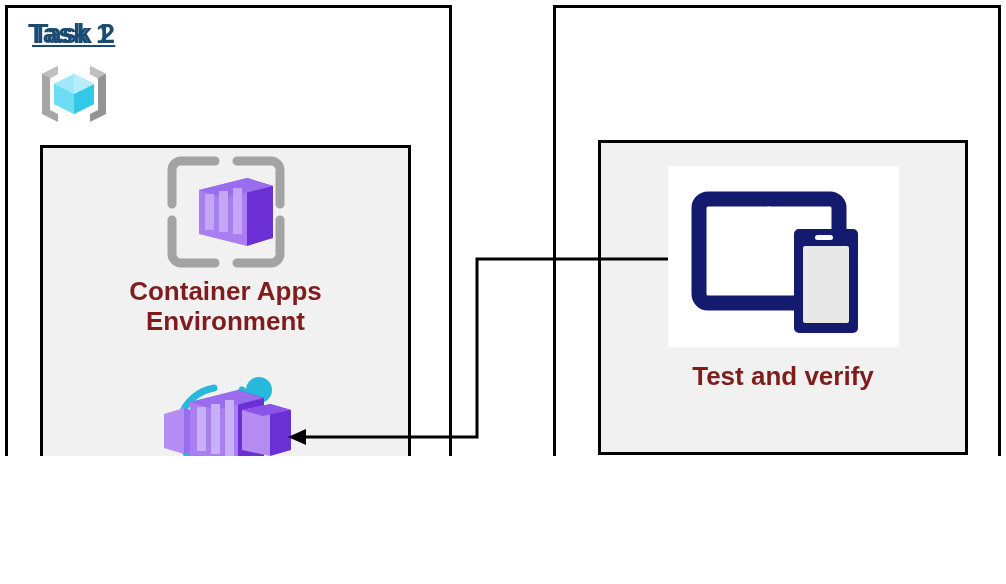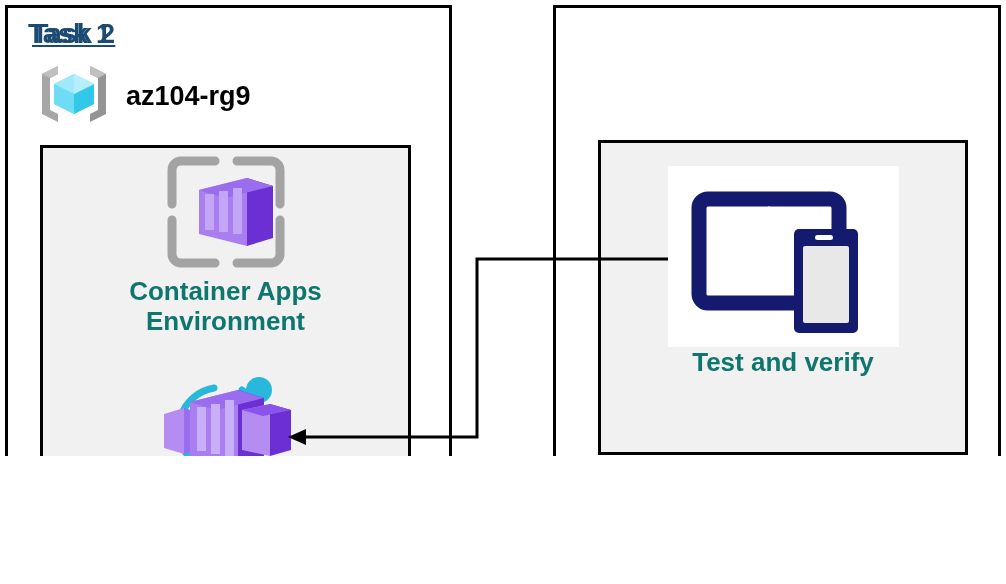--- a/index.html
+++ b/index.html
@@ -67,21 +67,21 @@
   .resource {
     position: absolute;
     display: flex;
     flex-direction: column;
     align-items: center;
     text-align: center;
   }
   .resource-label {
     font-size: 26px;
     font-weight: bold;
-    color: #0f766e;
+    color: #7f1d1d;
     line-height: 1.16;
     white-space: pre-line;
   }
   #cae-resource   { left: 60px;  top: 152px; width: 331px; }
   #capp-resource  { left: 60px;  top: 372px; width: 331px; }
   #test-resource  { left: 625px; top: 166px; width: 316px; }
 
   .icon-plate {
     background: #ffffff;
     display: flex;
@@ -111,21 +111,20 @@
         <path d="M54 6 L70 14 L70 54 L54 62 L54 54 L62 50 L62 18 L54 14 Z" fill="#949494"></path>
         <path d="M54 6 L70 14 L62 18 L54 14 Z" fill="#bfbfbf"></path>
 
         <path d="M38 14 L58 24 L58 44 L38 54 L18 44 L18 24 Z" fill="#7ee1f7"></path>
         <path d="M38 14 L58 24 L38 34 L18 24 Z" fill="#9fe9fa"></path>
         <path d="M38 34 L58 24 L58 44 L38 54 Z" fill="#32c8e8"></path>
         <path d="M38 34 L18 24 L18 44 L38 54 Z" fill="#6fdcf5"></path>
         <path d="M38 14 L58 24 L38 34 Z" fill="#b6eefb"></path>
       </svg>
     </span>
-    <span id="rg-label">az104-rg9</span>
   </div>
 
   <div id="task1-inner" class="inner-box"></div>
 
   <div id="cae-resource" class="resource">
     <span>
       <svg width="126" height="120" viewBox="0 0 126 120" aria-hidden="true">
         <g fill="none" stroke="#a3a3a3" stroke-width="9" stroke-linejoin="round" stroke-linecap="round">
 
           <path d="M52 9 H18 a9 9 0 0 0 -9 9 V52"></path>
@@ -189,21 +188,21 @@
 
         <rect x="16" y="22" width="140" height="104" rx="9" ry="9" fill="none" stroke="#141a6e" stroke-width="15"></rect>
         <circle cx="86" cy="32" r="2.6" fill="#ffffff"></circle>
         <rect x="69" y="112" width="35" height="6" rx="3" fill="#ffffff"></rect>
 
         <rect x="111" y="52" width="64" height="104" rx="5" ry="5" fill="#141a6e"></rect>
         <rect x="120" y="69" width="46" height="77" rx="2" fill="#e8e8e8"></rect>
         <rect x="132" y="58" width="18" height="5" rx="2.5" fill="#ffffff"></rect>
       </svg>
     </span>
-    <div class="resource-label" style="">Test and verify</div>
+    <div class="resource-label" style="margin-top:14px;">Test and verify</div>
   </div>
 
   <svg id="connector" width="1006" height="584">
     <polyline points="668,259 477,259 477,437 300,437" fill="none" stroke="#000000" stroke-width="3"></polyline>
     <polygon points="288,437 306,429 306,445" fill="#000000"></polygon>
   </svg>
 
 </div>
 
 </body></html>

